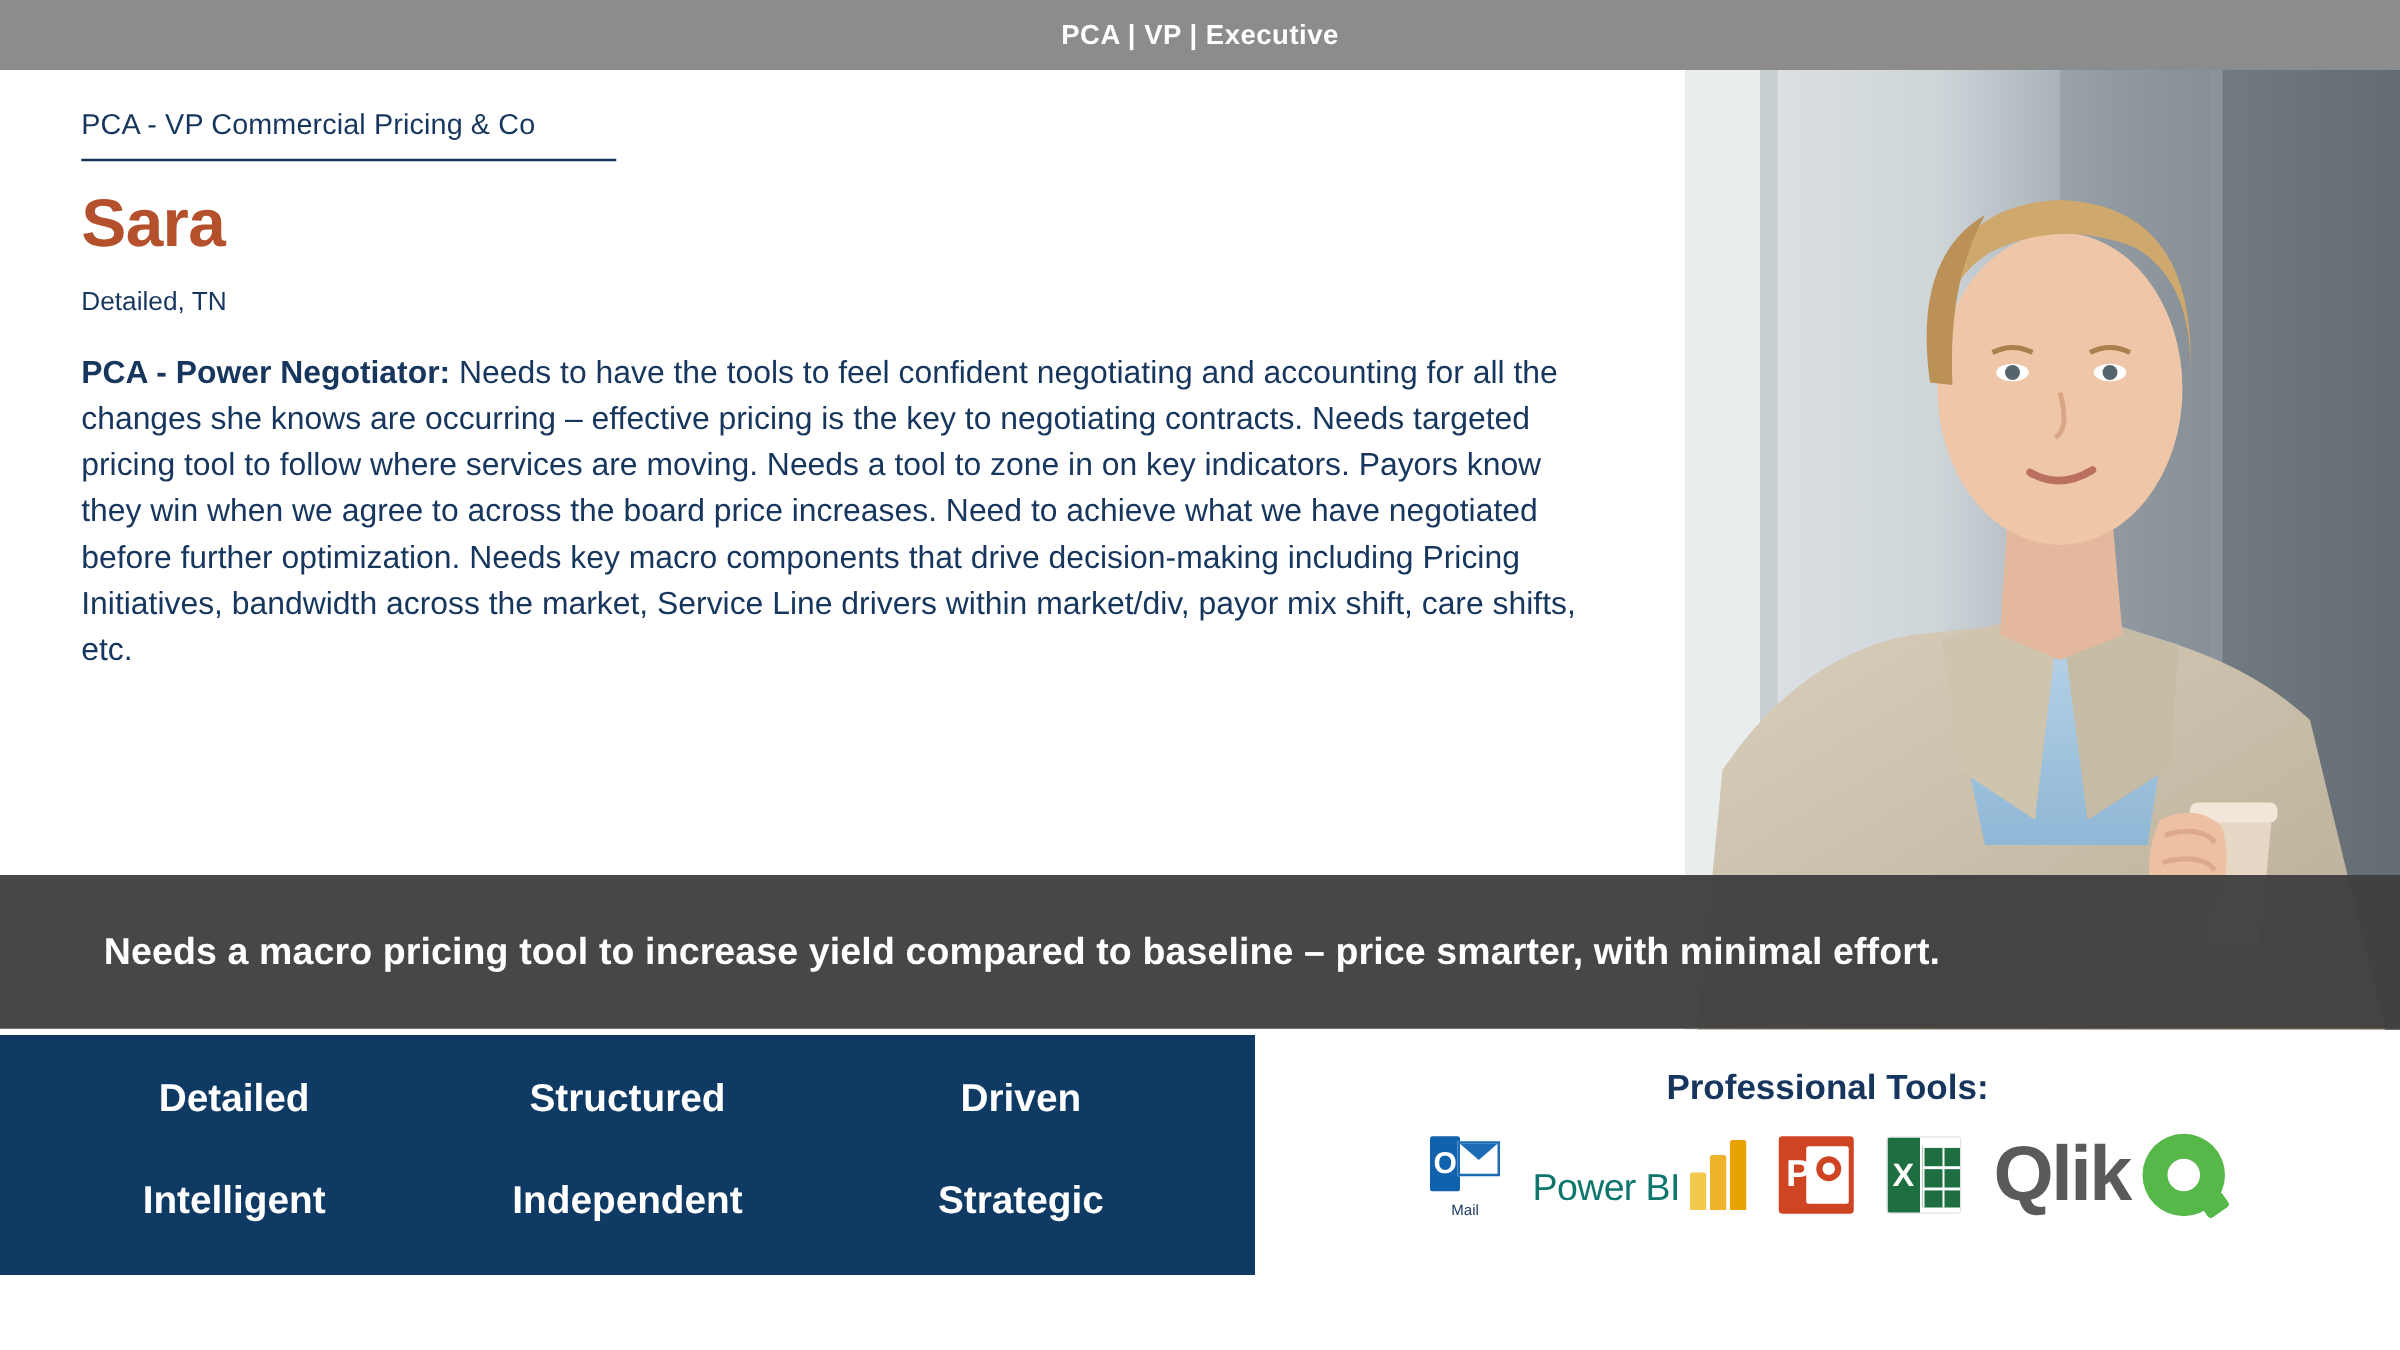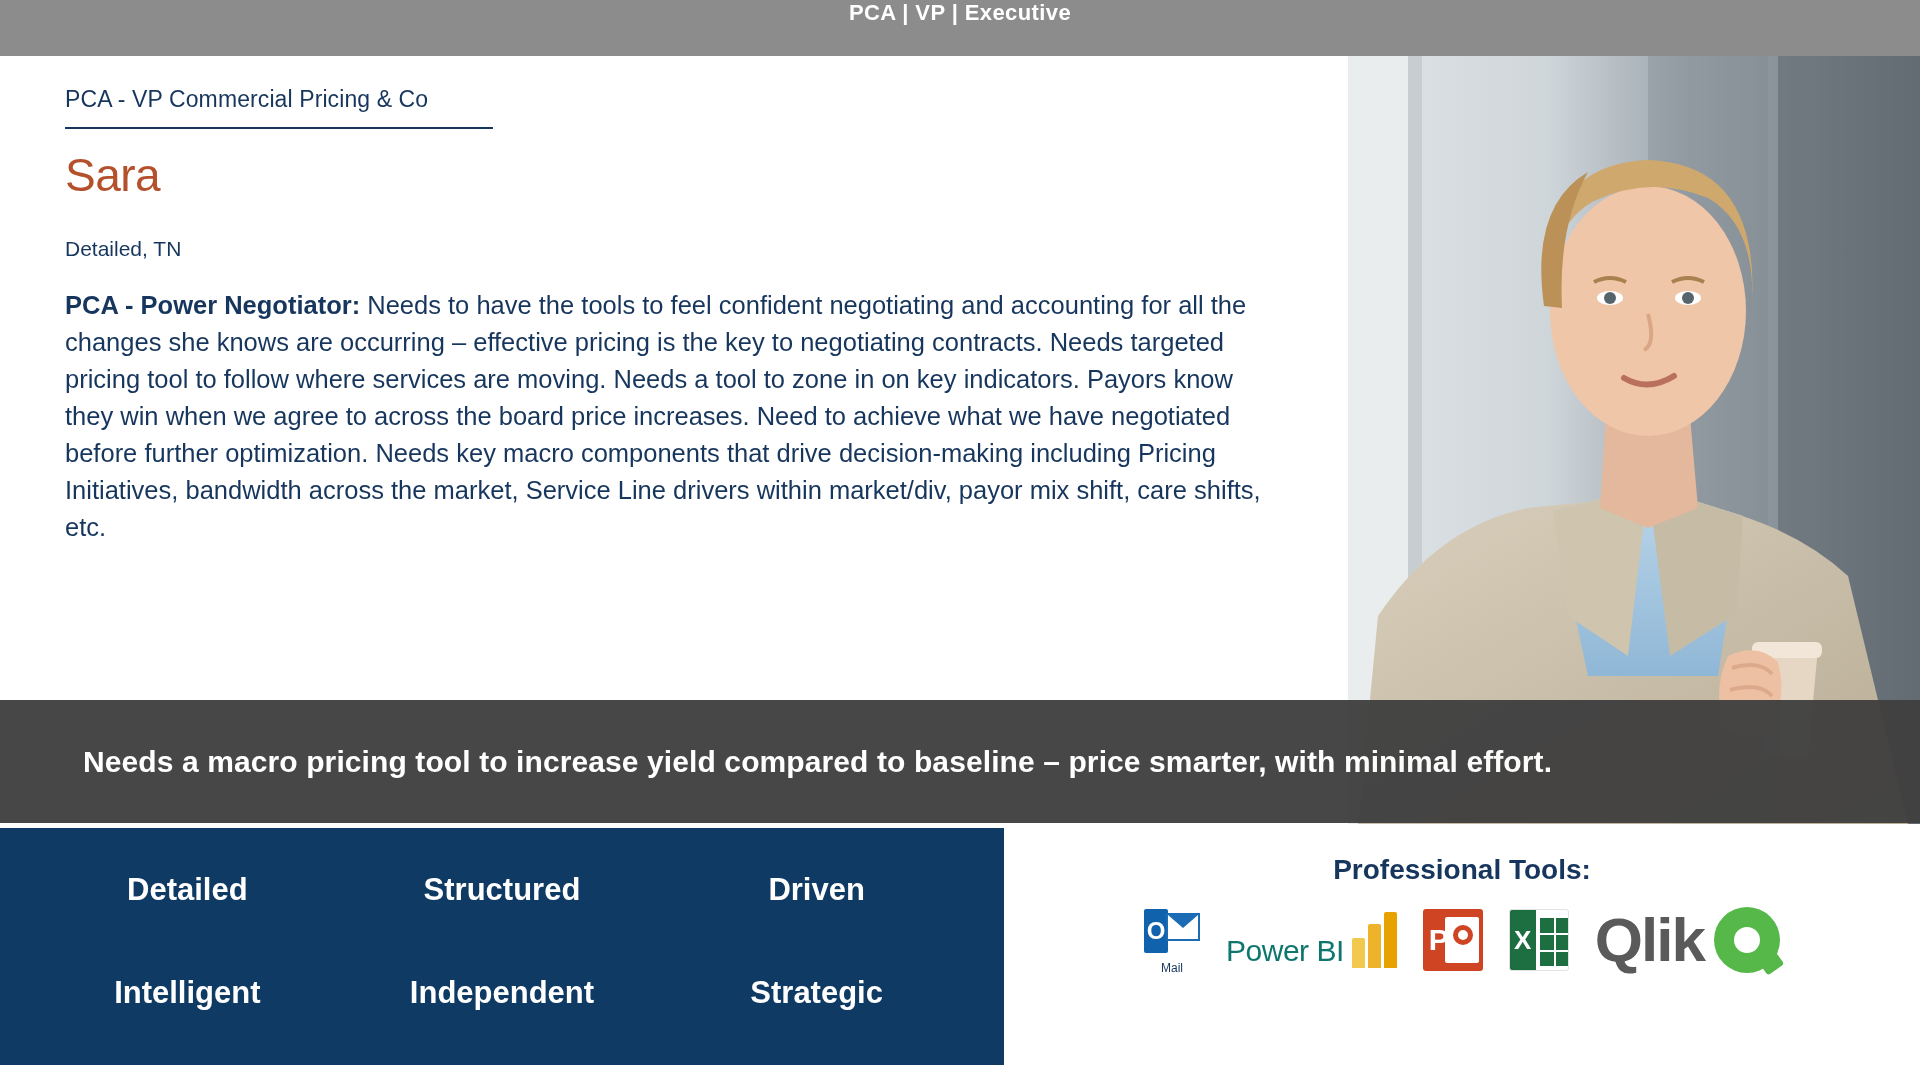--- a/index.html
+++ b/index.html
@@ -18,21 +18,21 @@
   }
 
   
   .topbar {
     position: absolute;
     top: 0; left: 0;
     width: 1920px;
     height: 56px;
     background: #8c8c8c;
     display: flex;
-    align-items: flex-start;
+    align-items: center;
     justify-content: center;
   }
   .topbar-title {
     color: #ffffff;
     font-size: 22px;
     font-weight: bold;
     letter-spacing: 0.4px;
   }
 
   
@@ -63,26 +63,26 @@
     padding-bottom: 14px;
     letter-spacing: 0.1px;
   }
   .rule {
     width: 428px;
     height: 2px;
     background: #17365d;
     margin-bottom: 22px;
   }
   .name {
-    font-size: 46px;
-    font-weight: normal;
+    font-size: 54px;
+    font-weight: bold;
     color: #b4512c;
     line-height: 1.05;
     letter-spacing: -0.5px;
-    margin-bottom: 38px;
+    margin-bottom: 22px;
   }
   .location {
     font-size: 21px;
     color: #17365d;
     margin-bottom: 26px;
   }
   .body-text {
     font-size: 25.5px;
     line-height: 1.45;
     color: #17365d;
@@ -109,21 +109,21 @@
     font-weight: bold;
     letter-spacing: 0.1px;
   }
 
   
   .traits {
     position: absolute;
     top: 828px;
     left: 0;
     width: 1004px;
-    height: 237px;
+    height: 192px;
     background: #0f3a63;
     display: grid;
     grid-template-columns: repeat(3, 1fr);
     grid-template-rows: repeat(2, 1fr);
     align-items: center;
     justify-items: center;
     padding: 10px 30px 20px 30px;
   }
   .trait {
     color: #ffffff;

